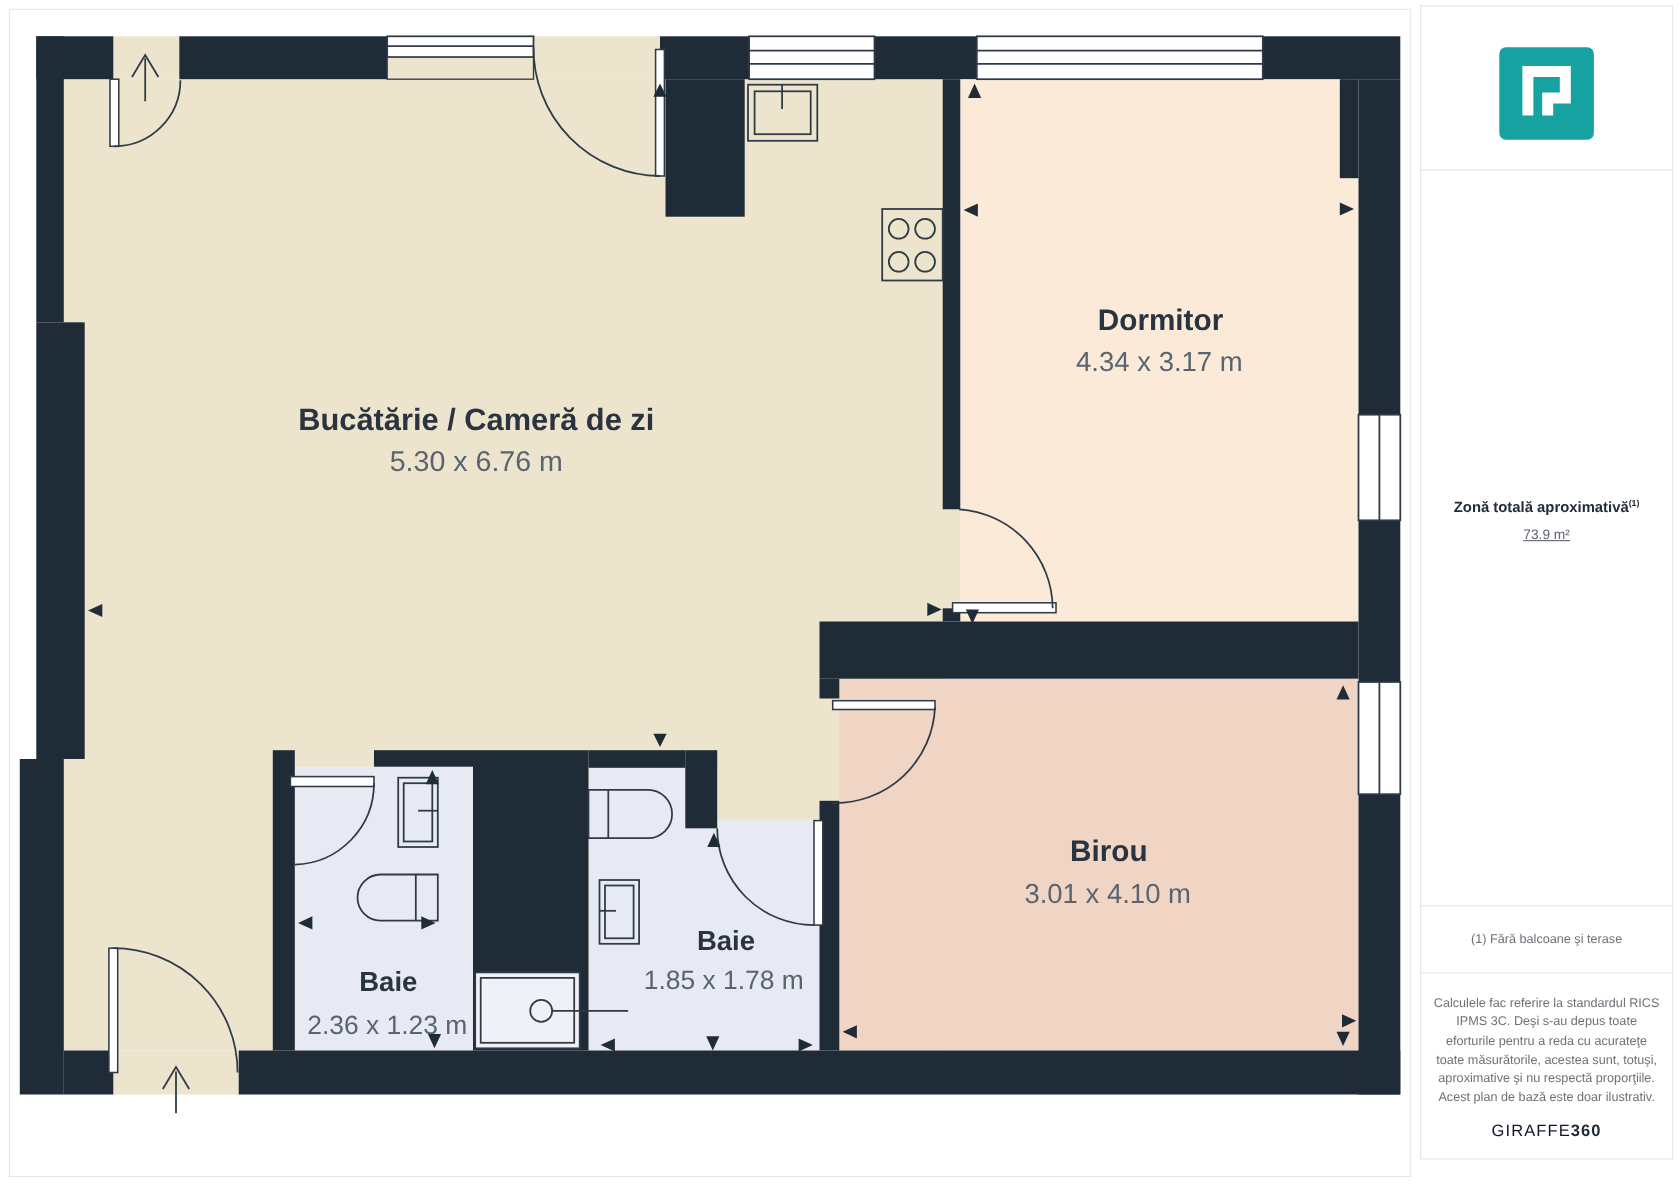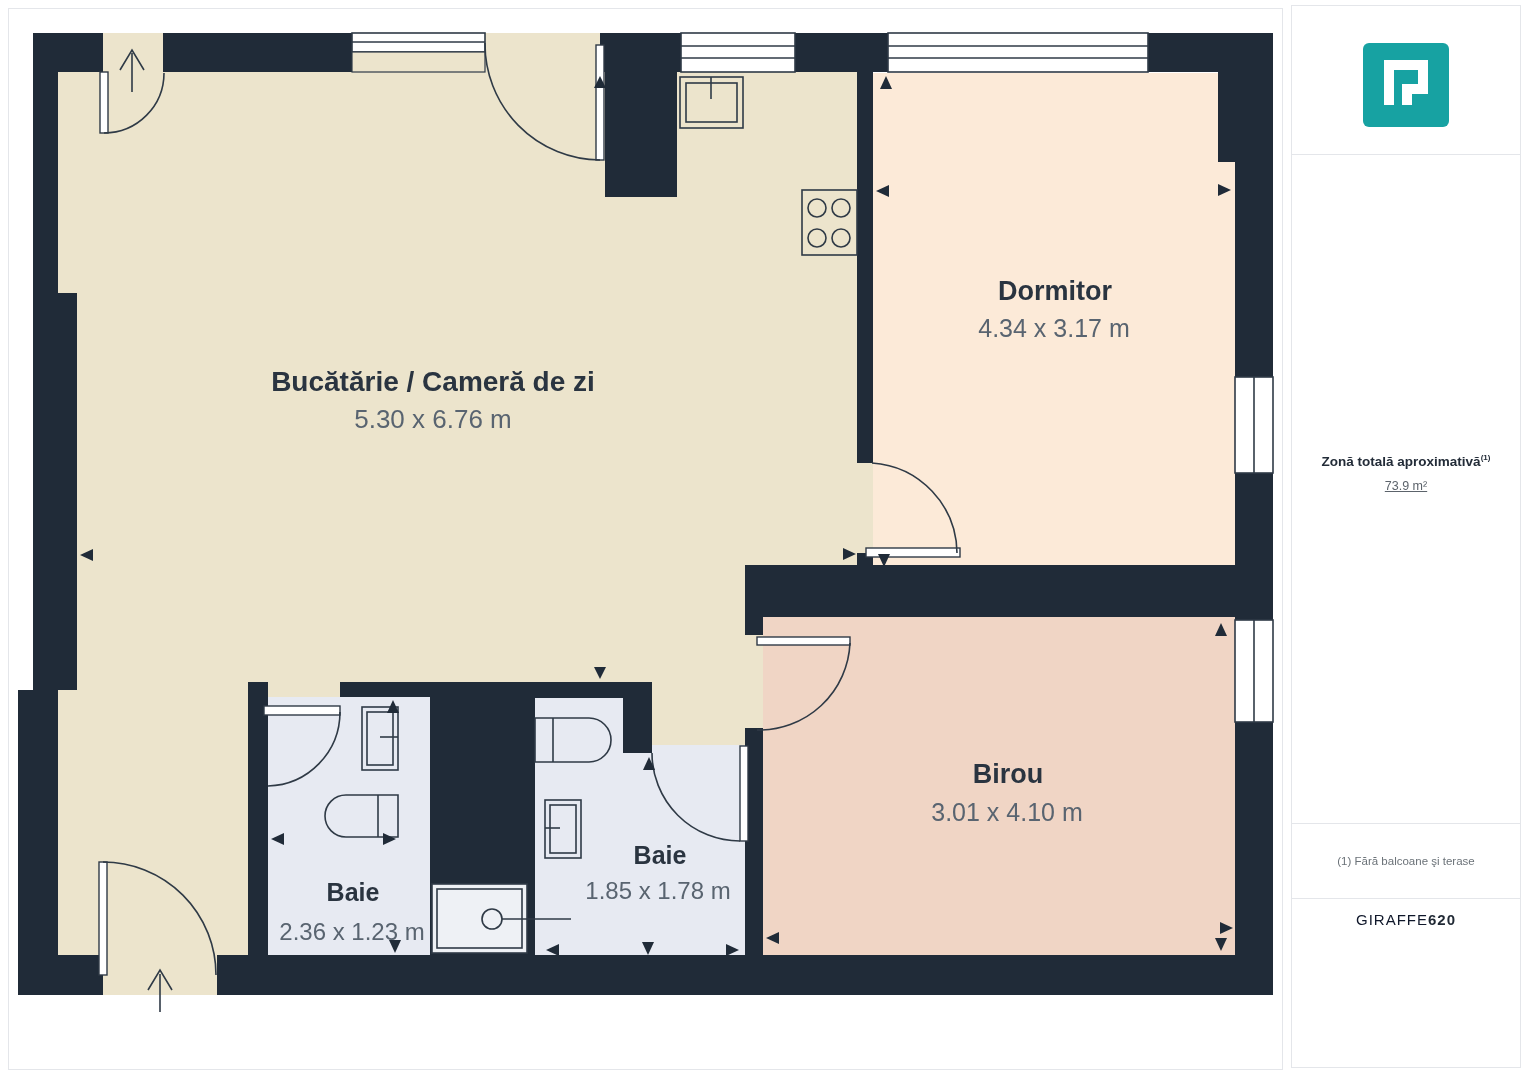--- a/index.html
+++ b/index.html
@@ -23,21 +23,21 @@
   text{font-family:"Liberation Sans",sans-serif;}
   .sidebar{position:absolute;left:1291px;top:6px;width:230px;}
   .card{border:1px solid #e4e6ea;background:#fff;box-sizing:border-box;margin-top:-1px;position:relative;}
   .card-logo{height:150px;}
   .logo-box{width:86px;height:84px;background:var(--logo-teal,#17a2a2);border-radius:6px;margin:37px auto 0;}
   .card-main{height:670px;}
   .total-block{position:absolute;top:298px;left:0;right:0;text-align:center;}
   .total-title{font-size:13.5px;font-weight:bold;color:#232c38;}
   .total-title sup{font-size:8px;}
   .total-value{font-size:12.5px;color:#5c636b;margin-top:10px;text-decoration:underline;}
-  .card-note{height:76px;display:flex;align-items:center;justify-content:center;font-size:11.5px;color:#6b7278;}
+  .card-note{height:62px;display:flex;align-items:center;justify-content:center;font-size:11.5px;color:#6b7278;}
   .card-disclaimer{height:170px;text-align:center;}
   .card-disclaimer p{font-size:11.5px;line-height:1.5;color:#6b7278;width:208px;margin:19px auto 0;}
   .brand{margin-top:12px;font-size:15px;letter-spacing:1px;}
   .brand-g{color:#0f172a;}
   .brand-360{color:#1f2833;font-weight:bold;}
 </style>
 </head>
 <body>
 
 <div class="stage">
@@ -235,16 +235,17 @@
     <div class="card card-main">
       <div class="total-block">
         <div class="total-title"><span>Zonă totală aproximativă</span><sup>(1)</sup></div>
         <div class="total-value">73.9 m²</div>
       </div>
     </div>
     <div class="card card-note">
       <div>(1) Fără balcoane şi terase</div>
     </div>
     <div class="card card-disclaimer">
-      <div class="brand"><span class="brand-g">GIRAFFE</span><span class="brand-360">620</span></div>
+      <p>Calculele fac referire la standardul RICS IPMS 3C. Deşi s-au depus toate eforturile pentru a reda cu acurateţe toate măsurătorile, acestea sunt, totuşi, aproximative şi nu respectă proporţiile. Acest plan de bază este doar ilustrativ.</p>
+      <div class="brand"><span class="brand-g">GIRAFFE</span><span class="brand-360">360</span></div>
     </div>
   </div>
 </div>
 
 </body></html>

